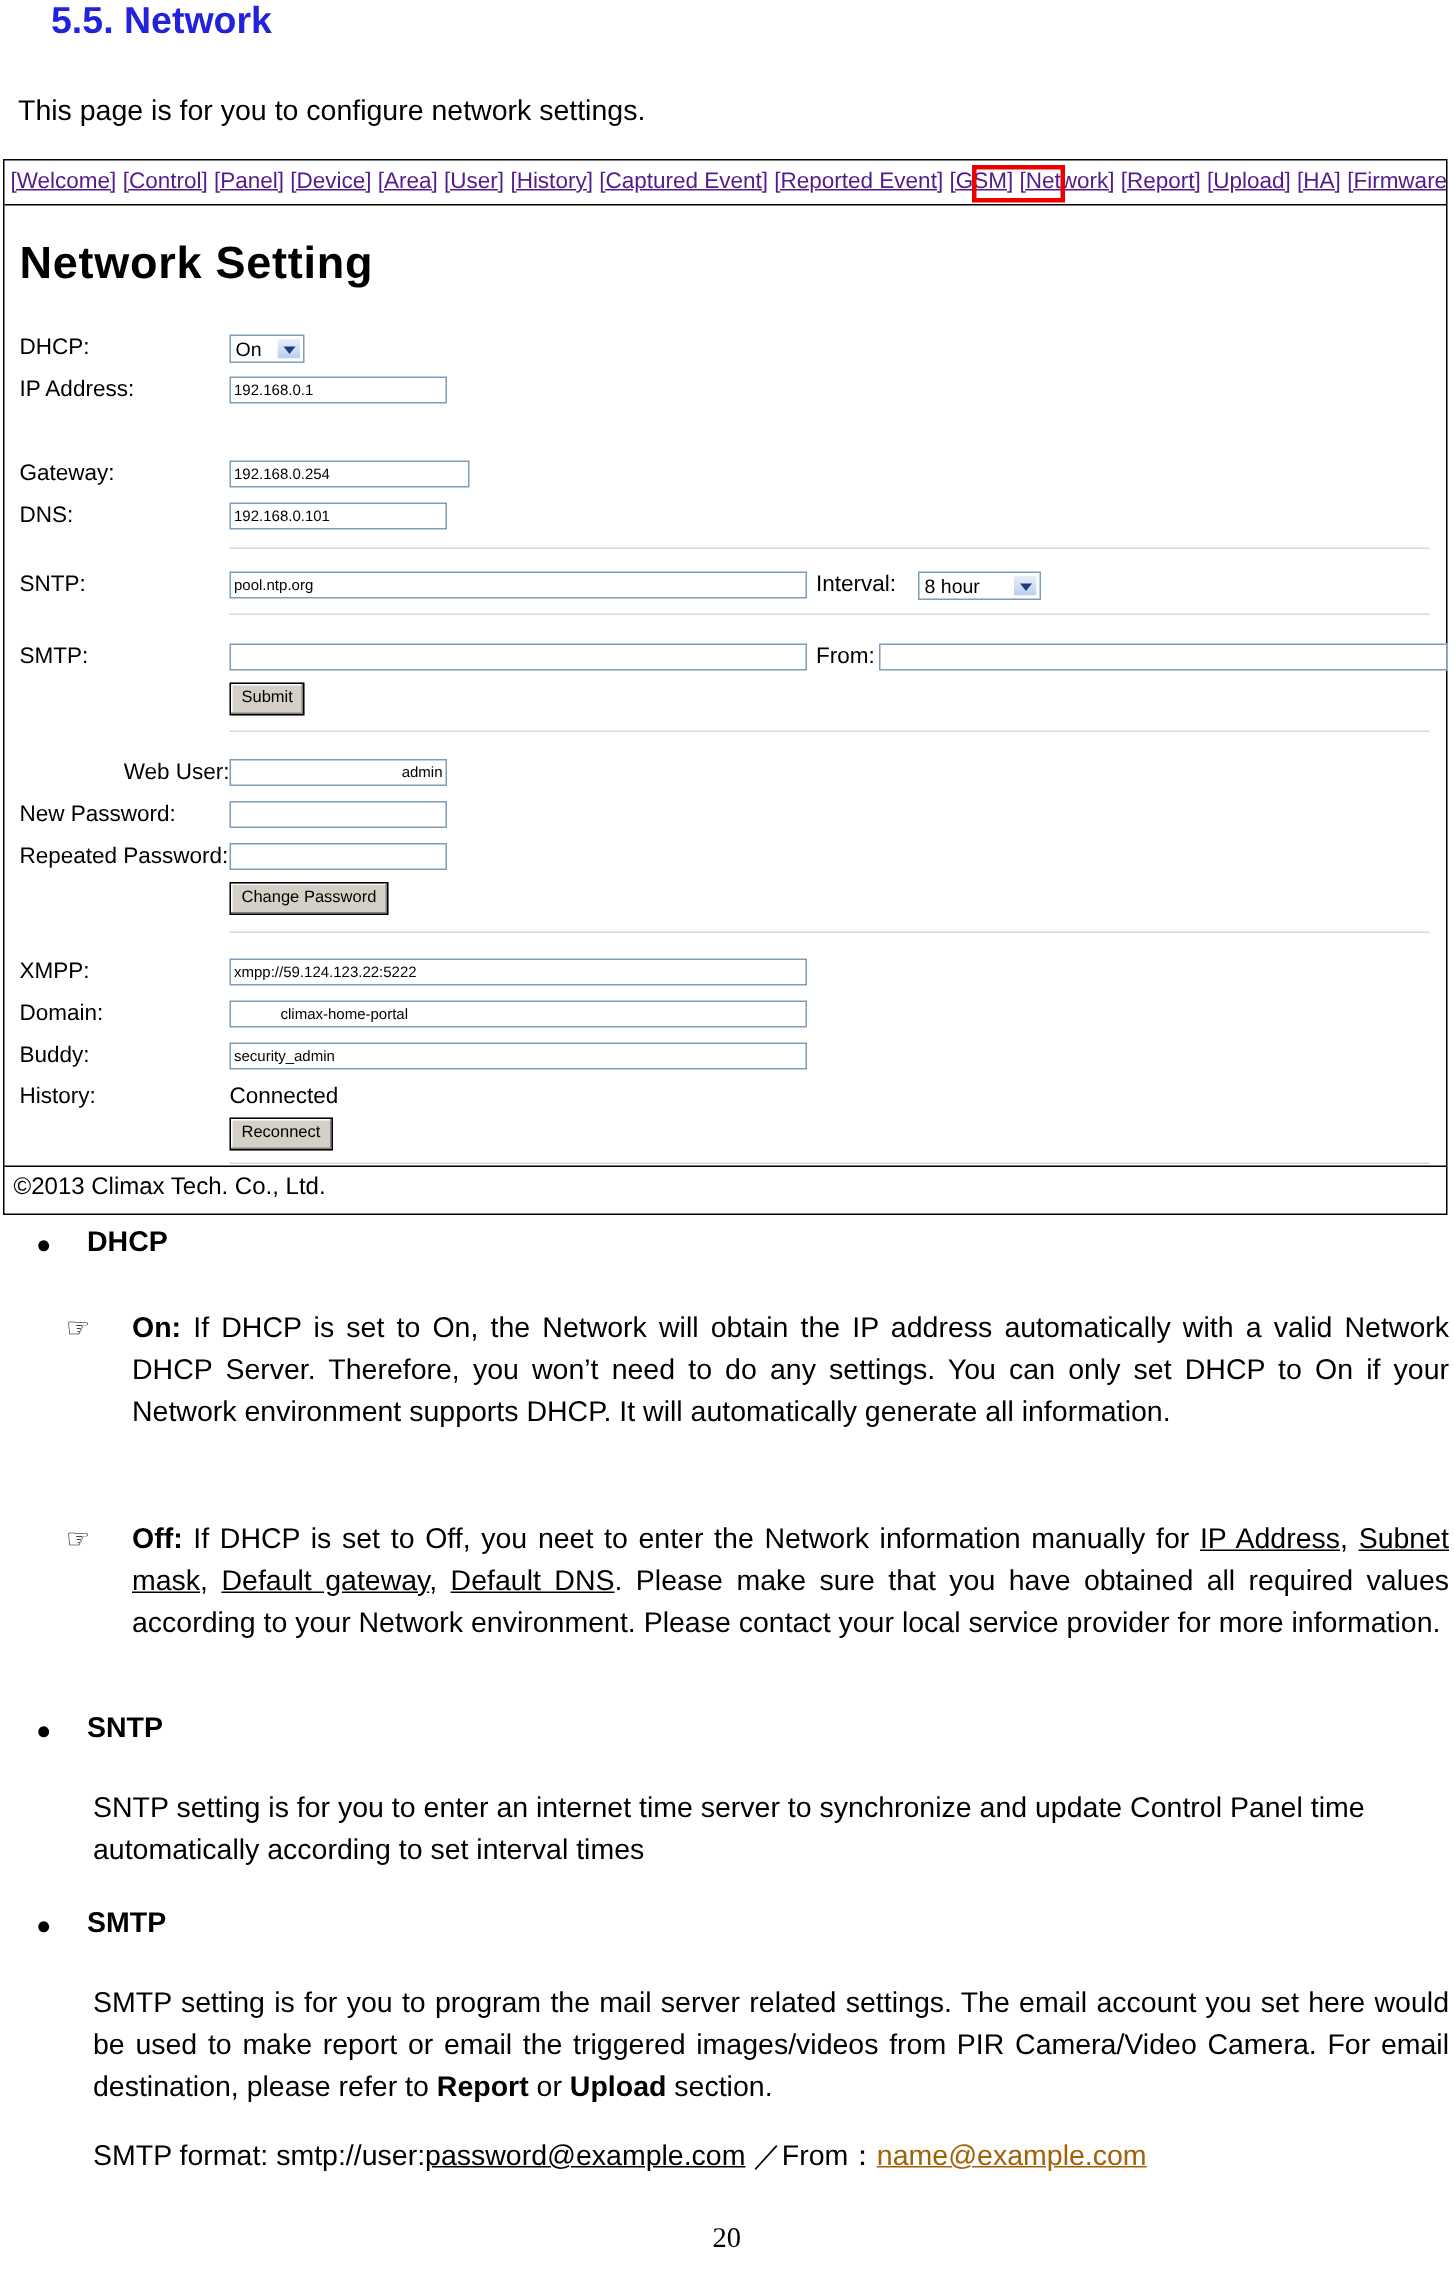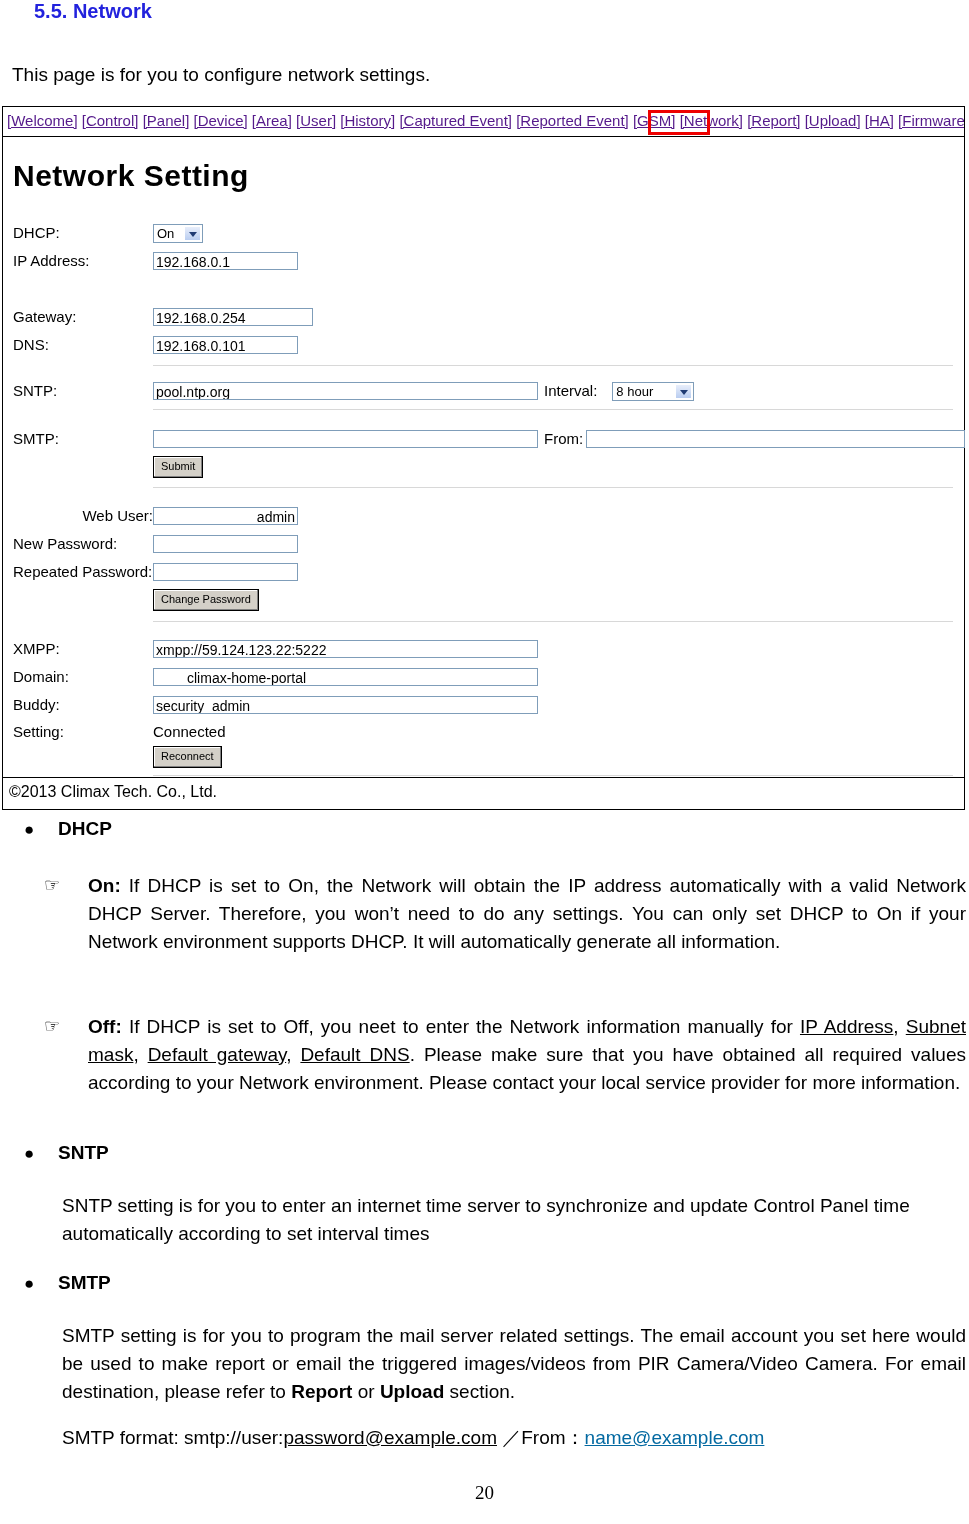--- a/index.html
+++ b/index.html
@@ -14,21 +14,21 @@
     font-family: "Liberation Sans", sans-serif;
     color: #000000;
     overflow: hidden;
   }
 
   
   .doc-heading {
     position: absolute;
     left: 34px;
     top: 0px;
-    font-size: 20px;
+    font-size: 25px;
     font-weight: bold;
     color: #2222dd;
     letter-spacing: 0px;
     white-space: nowrap;
   }
 
   .intro-line {
     position: absolute;
     left: 12px;
     top: 64px;
@@ -103,21 +103,21 @@
     width: 140px;
     vertical-align: middle;
   }
   .ftext {
     display: inline-block;
     vertical-align: middle;
     border: 1px solid #7f9db9;
     background: #ffffff;
     height: 18px;
     line-height: 18px;
-    font-size: 14px;
+    font-size: 10px;
     font-family: "Liberation Sans", sans-serif;
     padding: 0 2px;
     box-sizing: border-box;
     color: #000000;
     overflow: hidden;
     text-overflow: clip;
     white-space: nowrap;
   }
   .fselect {
     display: inline-block;
@@ -212,21 +212,21 @@
   }
   .hand {
     position: absolute;
     left: -44px;
     top: -1px;
     font-size: 18px;
   }
   .u { text-decoration: underline; }
   .b { font-weight: bold; }
   .bluelink {
-    color: #0369a1;
+    color: #a16207;
     text-decoration: underline;
   }
   .pagenum {
     position: absolute;
     left: 0;
     top: 1482px;
     width: 969px;
     text-align: center;
     font-family: "Liberation Serif", serif;
     font-size: 19px;
@@ -297,21 +297,21 @@
   <div class="frow" style="top:530px;">
     <span class="flabel">XMPP:</span><span class="ftext" style="width:385px;">xmpp://59.124.123.22:5222</span>
   </div>
   <div class="frow" style="top:558px;">
     <span class="flabel">Domain:</span><span class="ftext" style="width:385px;padding-left:33px;">climax-home-portal</span>
   </div>
   <div class="frow" style="top:586px;">
     <span class="flabel">Buddy:</span><span class="ftext" style="width:385px;">security_admin</span>
   </div>
   <div class="frow" style="top:613px;">
-    <span class="flabel">Setting:</span><span class="plainval">Connected</span>
+    <span class="flabel">History:</span><span class="plainval">Connected</span>
   </div>
   <div class="frow" style="top:638px;">
     <span class="flabel"></span><span class="fbutton">Reconnect</span>
   </div>
 
   <div class="hrule" style="top:668px; width:800px;"></div>
 
   <div class="footer-bar">©2013 Climax Tech. Co., Ltd.</div>
 </div>
 <div class="nav-highlight-box"></div>

